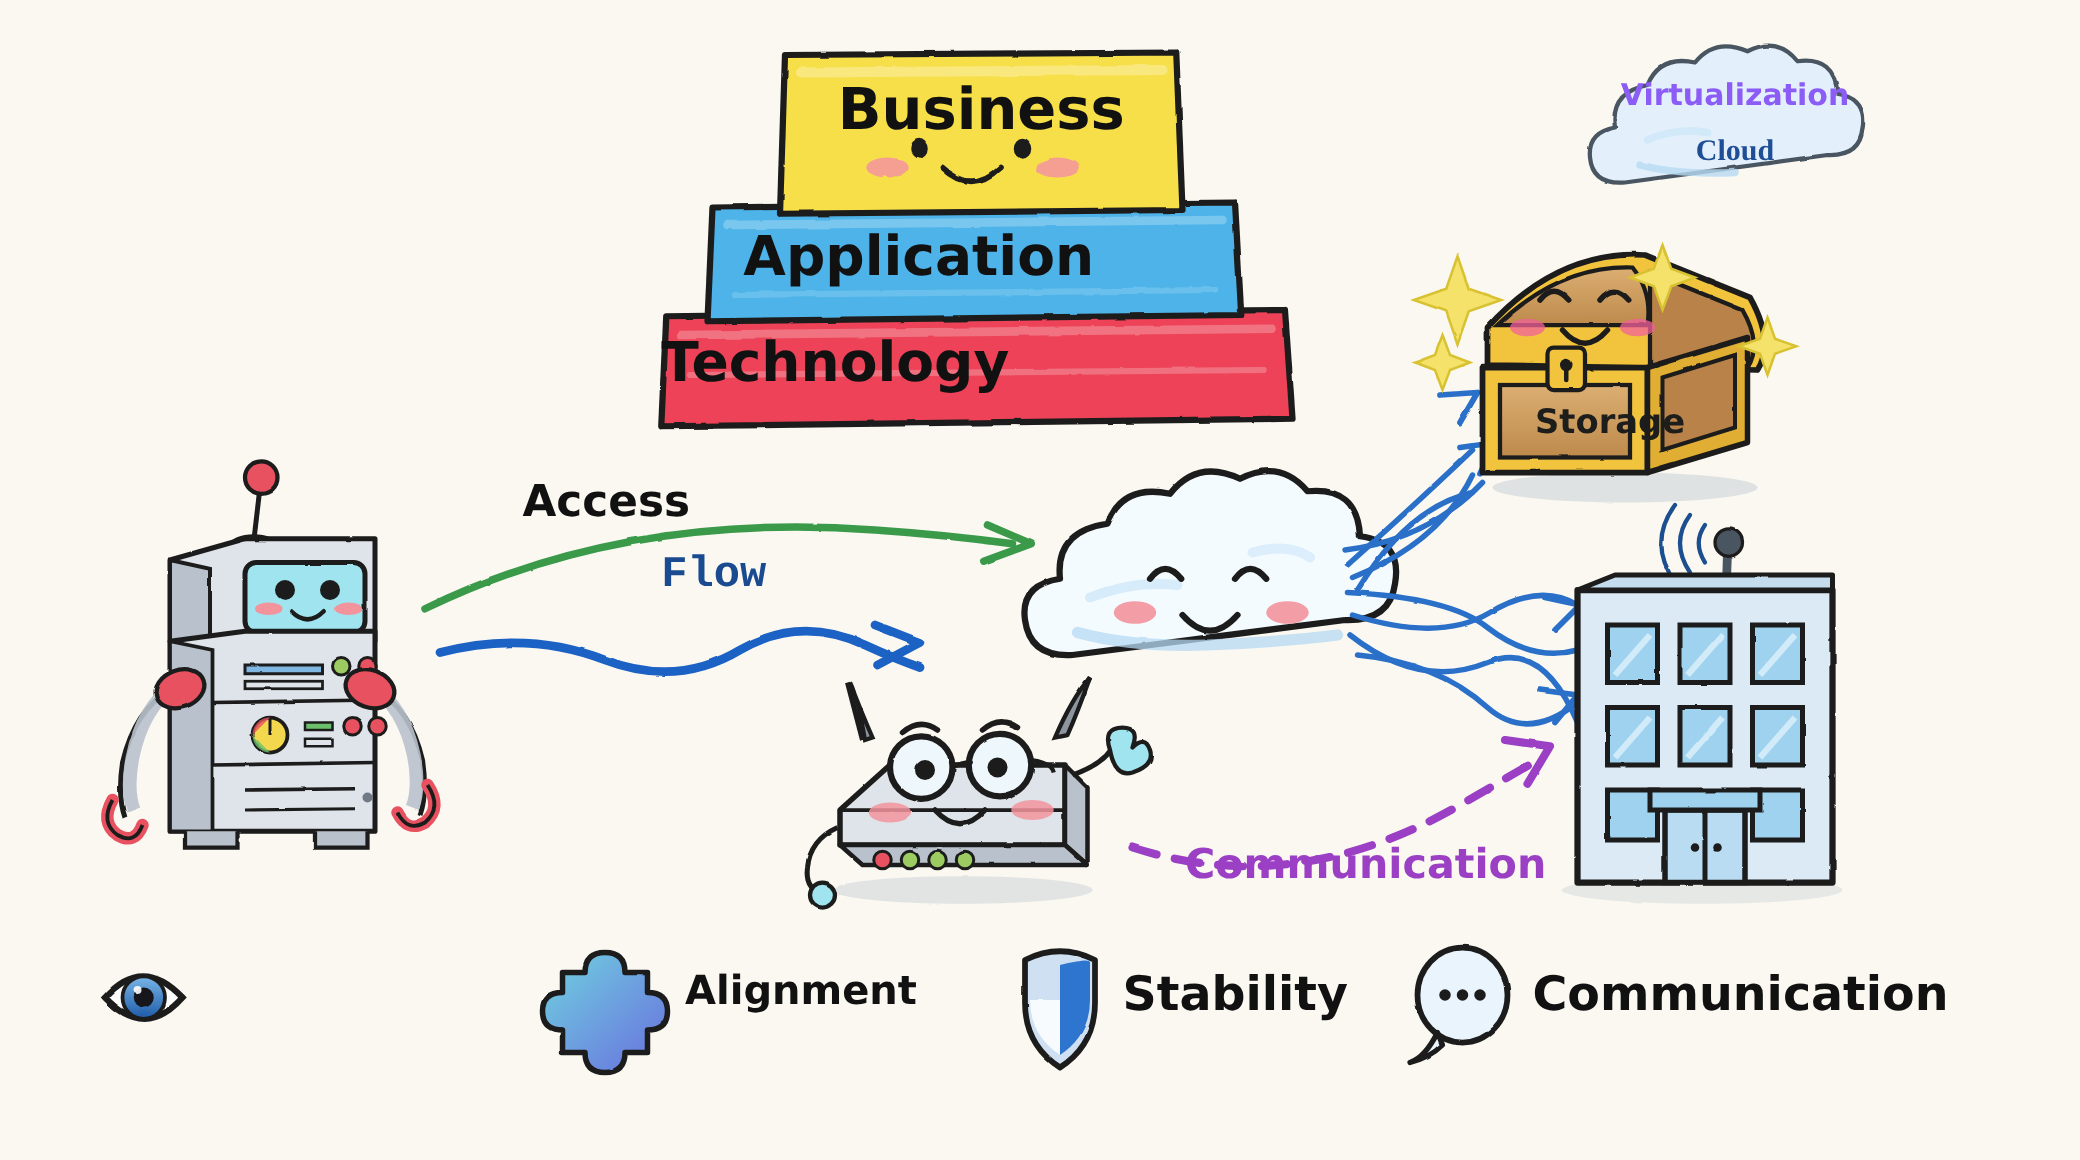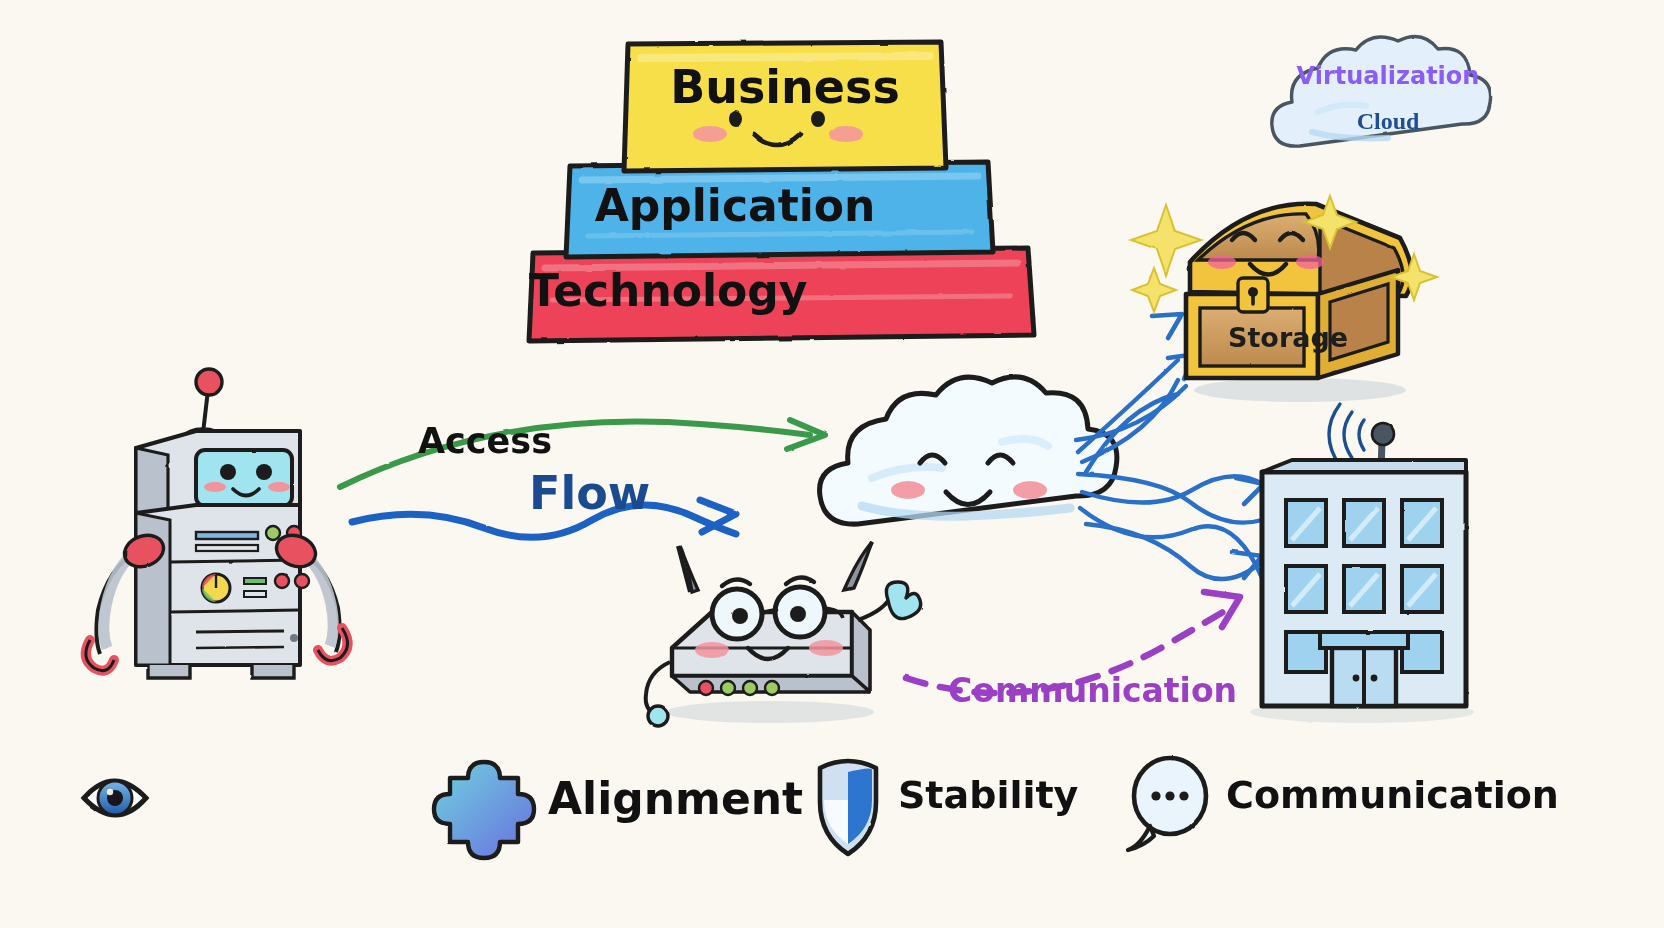--- a/index.html
+++ b/index.html
@@ -291,21 +291,21 @@
 
 <div class="lbl" style="left:624px;top:60px;width:322px;text-align:center;font-size:46px;color:#111;">Business</div>
 <div class="lbl" style="left:566px;top:180px;width:338px;text-align:center;font-size:44px;color:#111;">Application</div>
 <div class="lbl" style="left:529px;top:265px;width:505px;font-size:44px;color:#111;">Technology</div>
 
 <div class="lbl" style="left:1288px;top:62px;width:200px;text-align:center;font-size:24px;color:#8b5cf6;font-weight:600;">Virtualization</div>
 <div class="lbl" style="left:1288px;top:108px;width:200px;text-align:center;font-size:24px;color:#1f4e96;font-weight:600;font-family:Liberation Serif, serif;">Cloud</div>
 
 <div class="lbl" style="left:1200px;top:322px;width:104px;text-align:center;font-size:27px;color:#1d1d1b;margin-left:28px;">Storage</div>
 
-<div class="lbl" style="left:418px;top:382px;font-size:35px;color:#111;margin-top:39px;">Access</div>
-<div class="lbl" style="left:529px;top:466px;font-size:46px;color:#1a4a8f;">Flow</div>
+<div class="lbl" style="left:418px;top:382px;font-size:35px;color:#111;">Access</div>
+<div class="lbl" style="left:529px;top:440px;font-size:35px;color:#1a4a8f;font-family:Liberation Mono, monospace;">Flow</div>
 <div class="lbl" style="left:948px;top:671px;font-size:33px;color:#9b3fc4;">Communication</div>
 
-<div class="lbl" style="left:548px;top:773px;font-size:44px;color:#111;">Alignment</div>
+<div class="lbl" style="left:548px;top:773px;font-size:32px;color:#111;">Alignment</div>
 <div class="lbl" style="left:898px;top:773px;font-size:38px;color:#111;">Stability</div>
 <div class="lbl" style="left:1226px;top:773px;font-size:38px;color:#111;">Communication</div>
 
 </div>
 
 </body></html>

